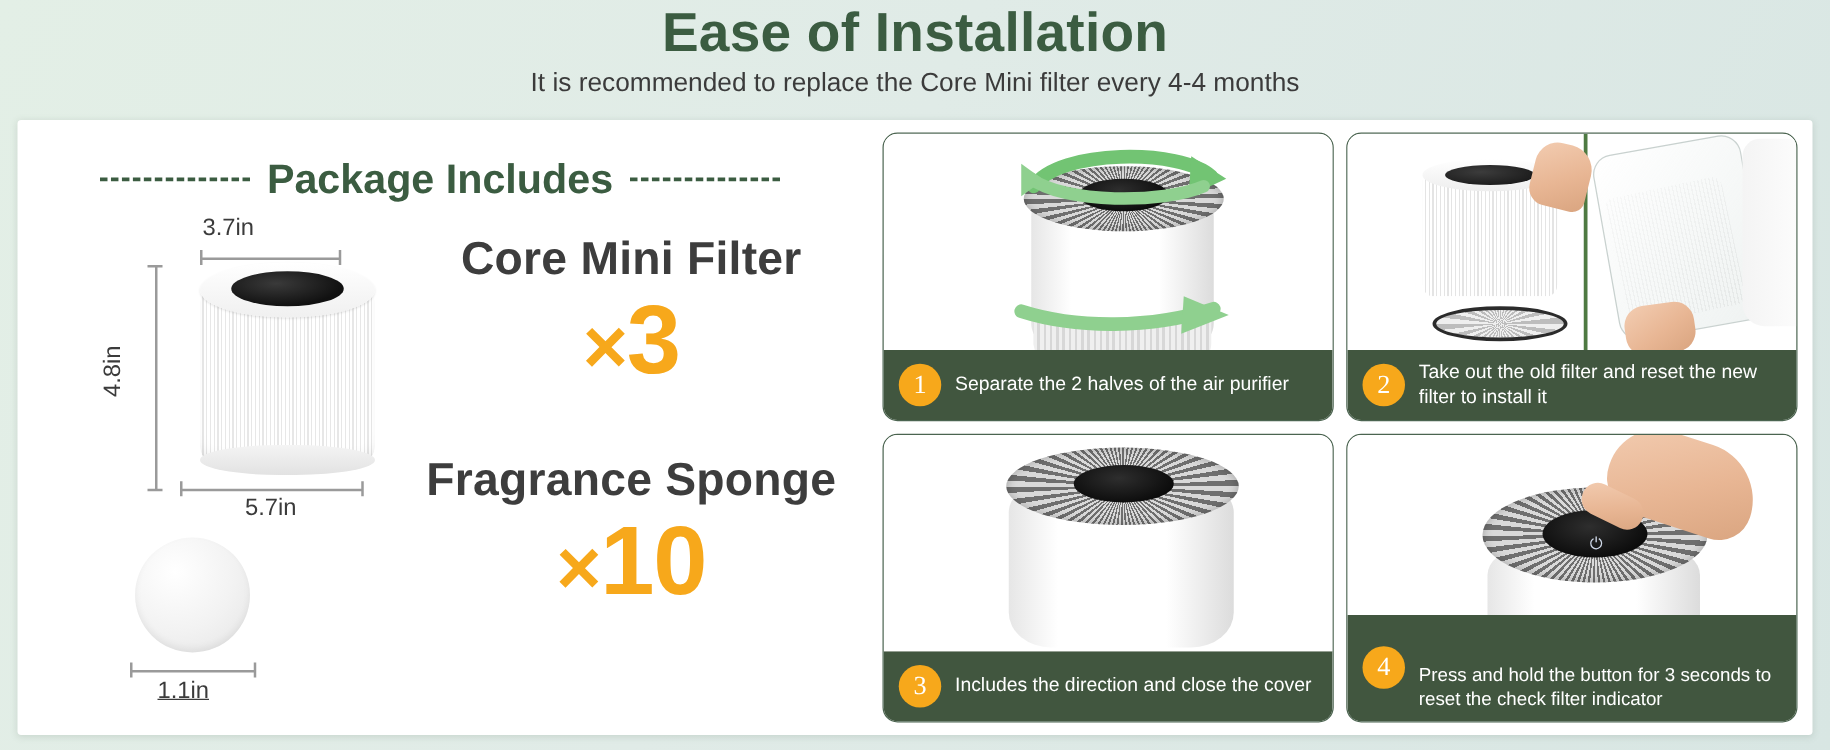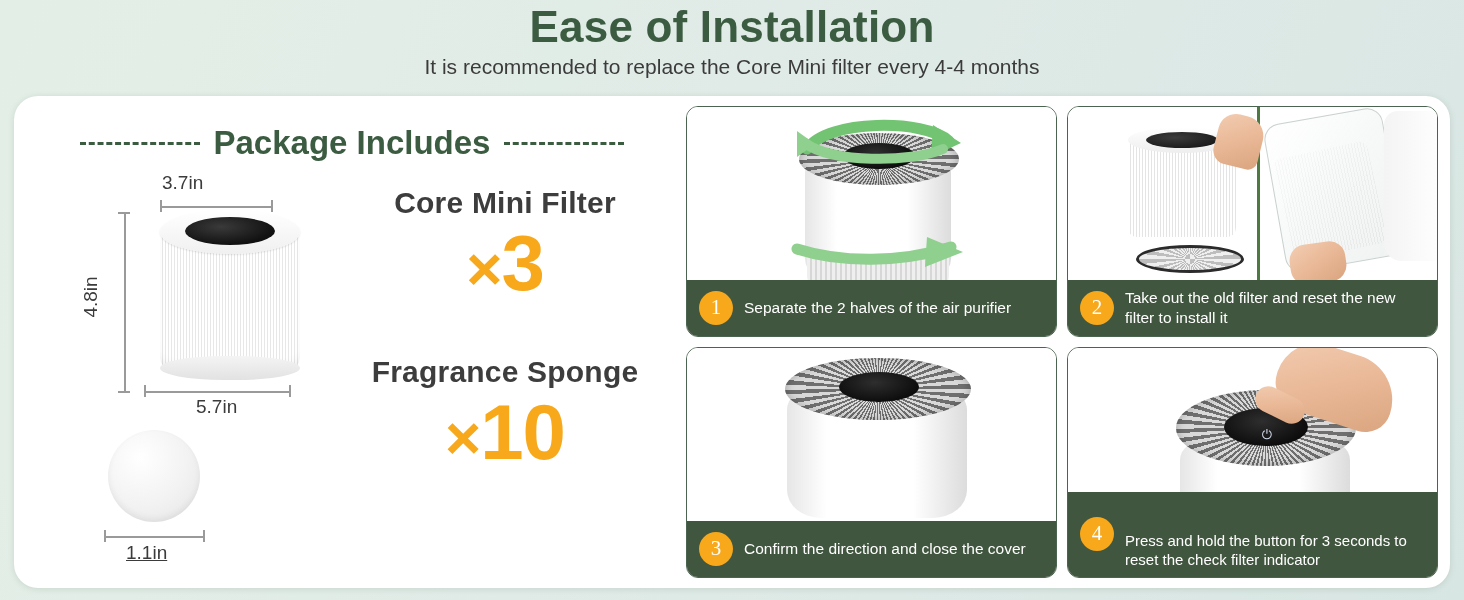--- a/index.html
+++ b/index.html
@@ -20,42 +20,42 @@
     letter-spacing: .2px; line-height: 1.06;
   }
   .subtitle {
     font-size: 21px; color: #3b3b3b; margin-top: 3px; line-height: 1.2;
   }
 
   
   .card {
     position: absolute; left: 14px; top: 96px;
     width: 1436px; height: 492px;
-    background: #ffffff; border-radius: 24px;
+    background: #ffffff; border-radius: 3px;
     box-shadow: 0 1px 6px rgba(90,110,95,.18);
-    display: flex; overflow: hidden;
+    display: flex; overflow: hidden; gap: 20px;
   }
 
   
   .left-pane { width: 668px; position: relative; padding: 18px 10px 0 18px; }
   .pkg-head {
     display: flex; align-items: center; justify-content: center;
     gap: 14px; margin-top: 10px;
   }
   .dash-line { width: 120px; height: 0; border-top: 3px dashed #3b5c41; }
   .pkg-head-text {
     font-size: 33px; font-weight: bold; color: #3b5c41; white-space: nowrap;
   }
 
   .pkg-body { display: flex; margin-top: 6px; }
   .pkg-visuals { width: 300px; position: relative; }
   .pkg-labels { flex: 1; padding-left: 6px; padding-top: 18px; }
 
   .item-name {
-    font-size: 30px; font-weight: bold; color: #3d3d3d;
+    font-size: 37px; font-weight: bold; color: #3d3d3d;
     text-align: center; letter-spacing: .2px;
   }
   .item-count {
     font-size: 78px; font-weight: bold; color: #f7a81b;
     text-align: center; line-height: .96; margin-top: 6px;
     letter-spacing: -1px;
   }
   .item-count .mult { font-size: 62px; }
   .label-block + .label-block { margin-top: 54px; }
 
@@ -288,21 +288,21 @@
     </div>
 
     <div class="step step3">
       <div class="step-photo">
         <div class="purifier-body" style="left:100px; top:40px; width:180px; height:130px; border-radius:26px 26px 34px 34px / 22px 22px 28px 28px;"></div>
         <div class="grille" style="left:98px; top:10px; width:186px; height:62px;"></div>
         <div class="grille-inner" style="left:152px; top:24px; width:80px; height:30px;"></div>
       </div>
       <div class="caption">
         <span class="badge">3</span>
-        <span class="caption-text">Confirm the direction and close the cover</span>
+        <span class="caption-text">Includes the direction and close the cover</span>
       </div>
     </div>
 
     <div class="step step4">
       <div class="step-photo">
         <div class="purifier-body" style="left:112px; top:92px; width:170px; height:80px; border-radius:26px 26px 30px 30px / 20px 20px 24px 24px;"></div>
         <div class="grille" style="left:108px; top:42px; width:180px; height:76px;"></div>
         <div class="grille-inner" style="left:156px; top:60px; width:84px; height:38px;"></div>
         <div style="position:absolute; left:192px; top:80px; width:14px; height:14px; color:#cfd8e8; font-size:13px; line-height:14px; text-align:center;">⏻</div>
         <div class="hand" style="left:208px; top:2px; width:120px; height:72px; border-radius:40px 46px 26px 30px; transform:rotate(18deg);"></div>

